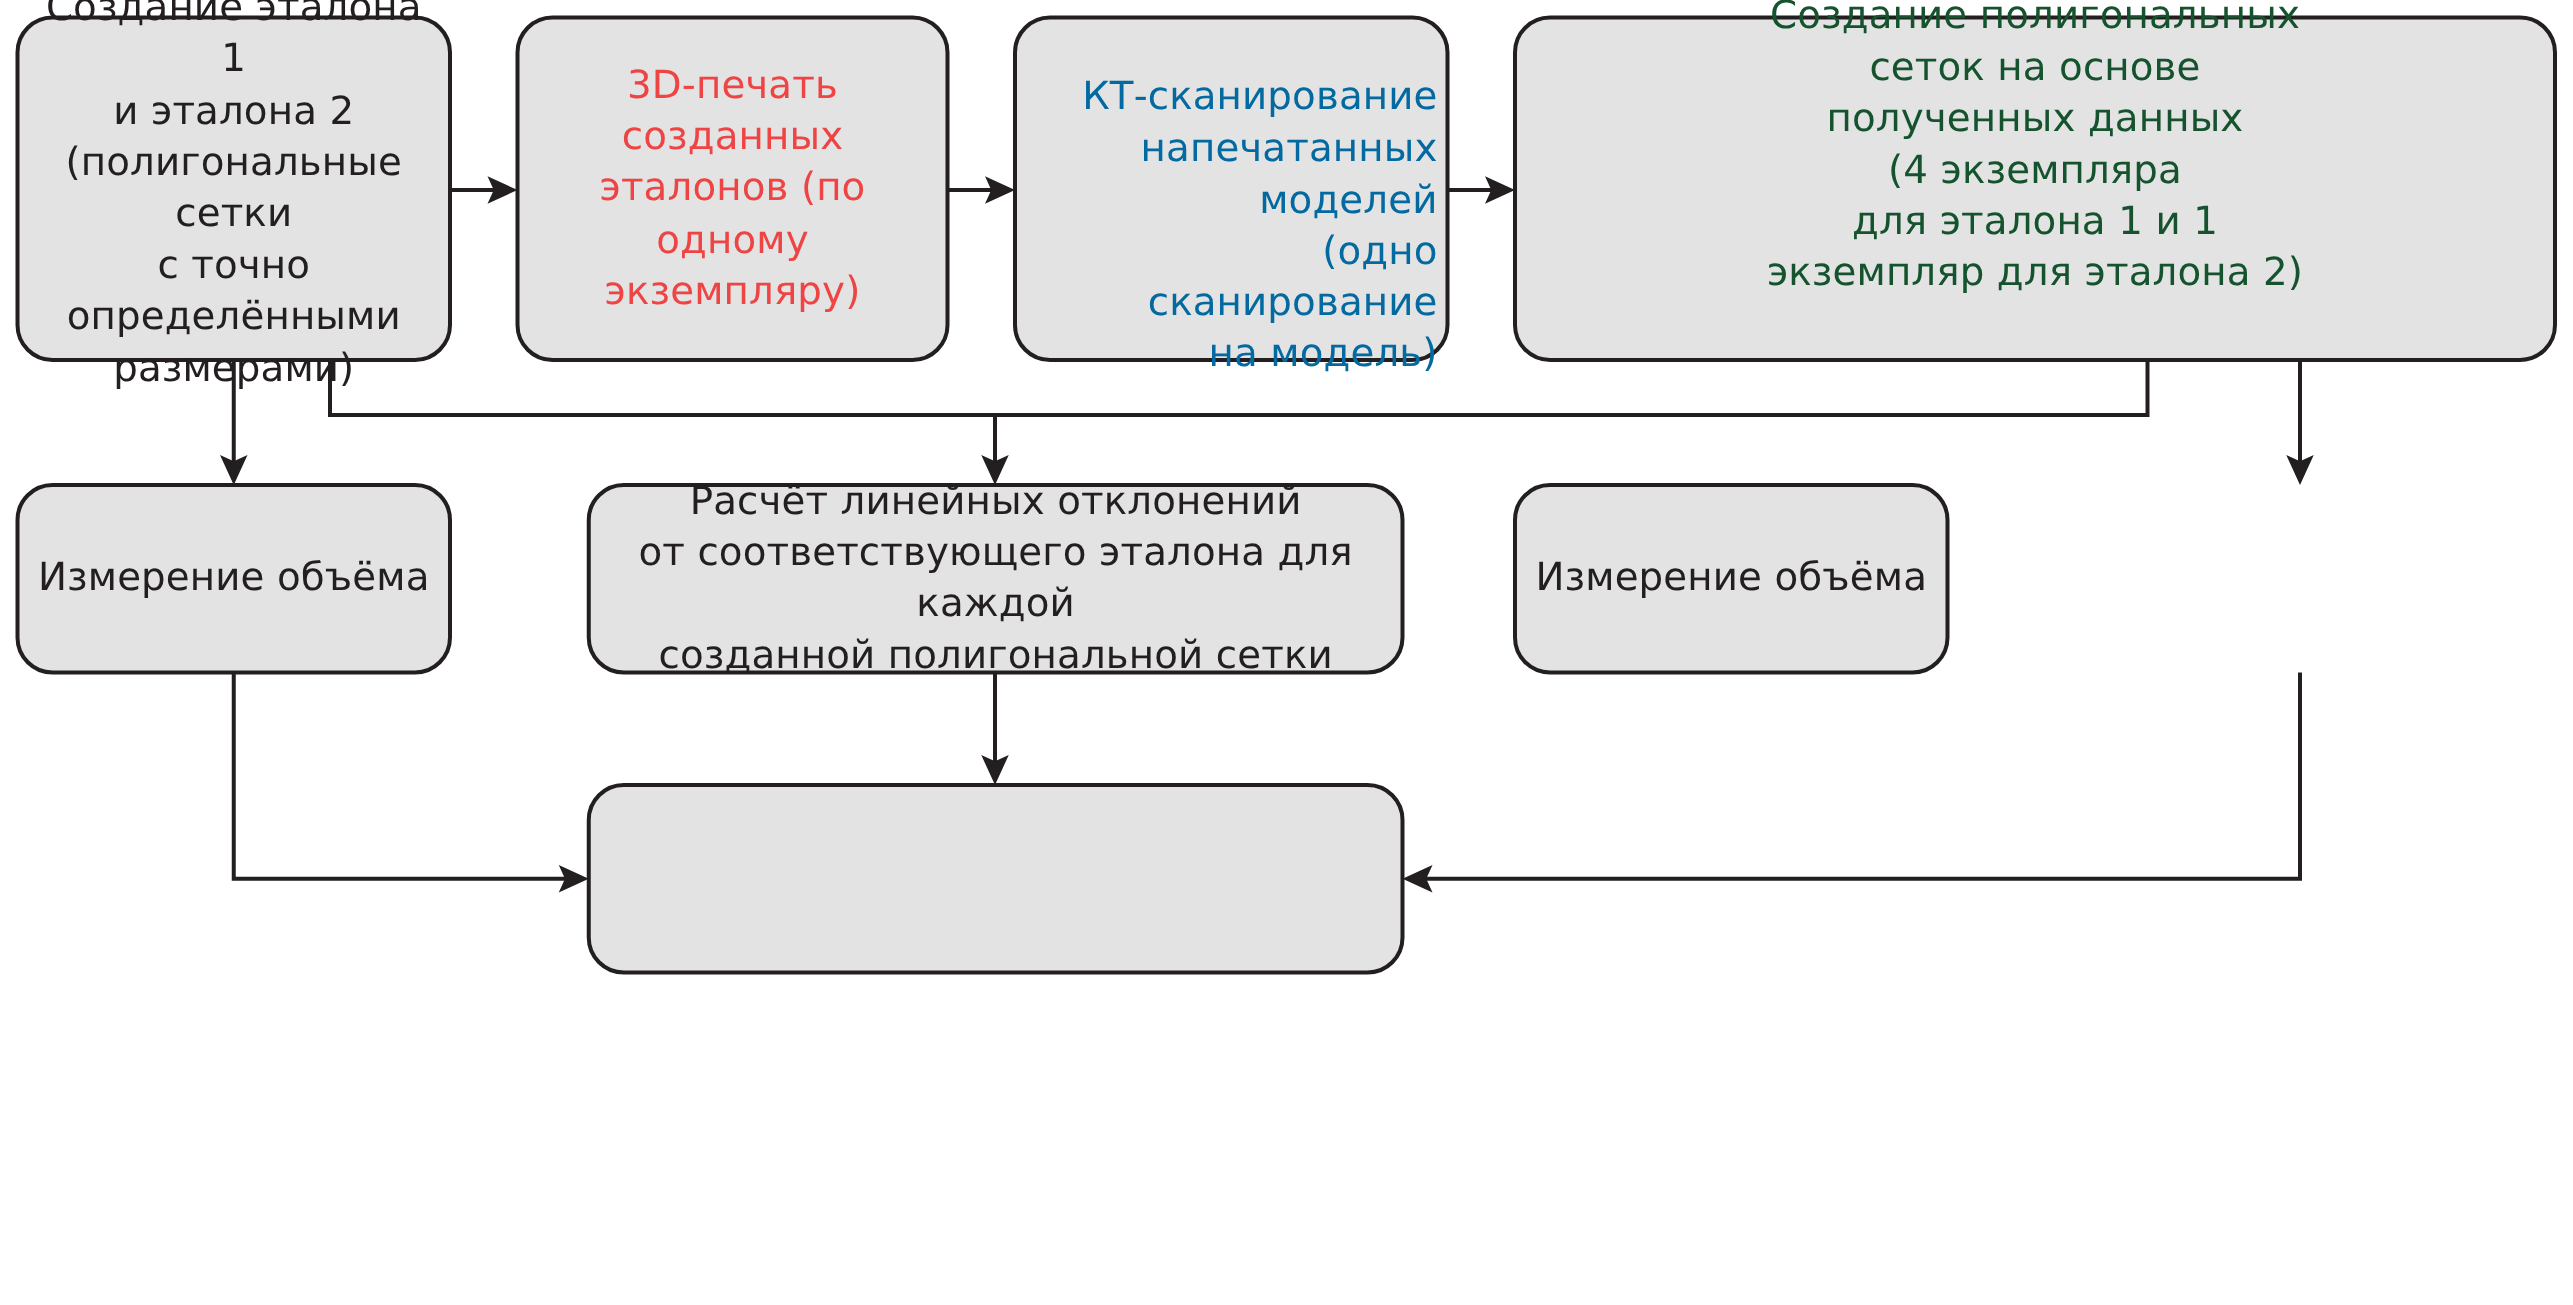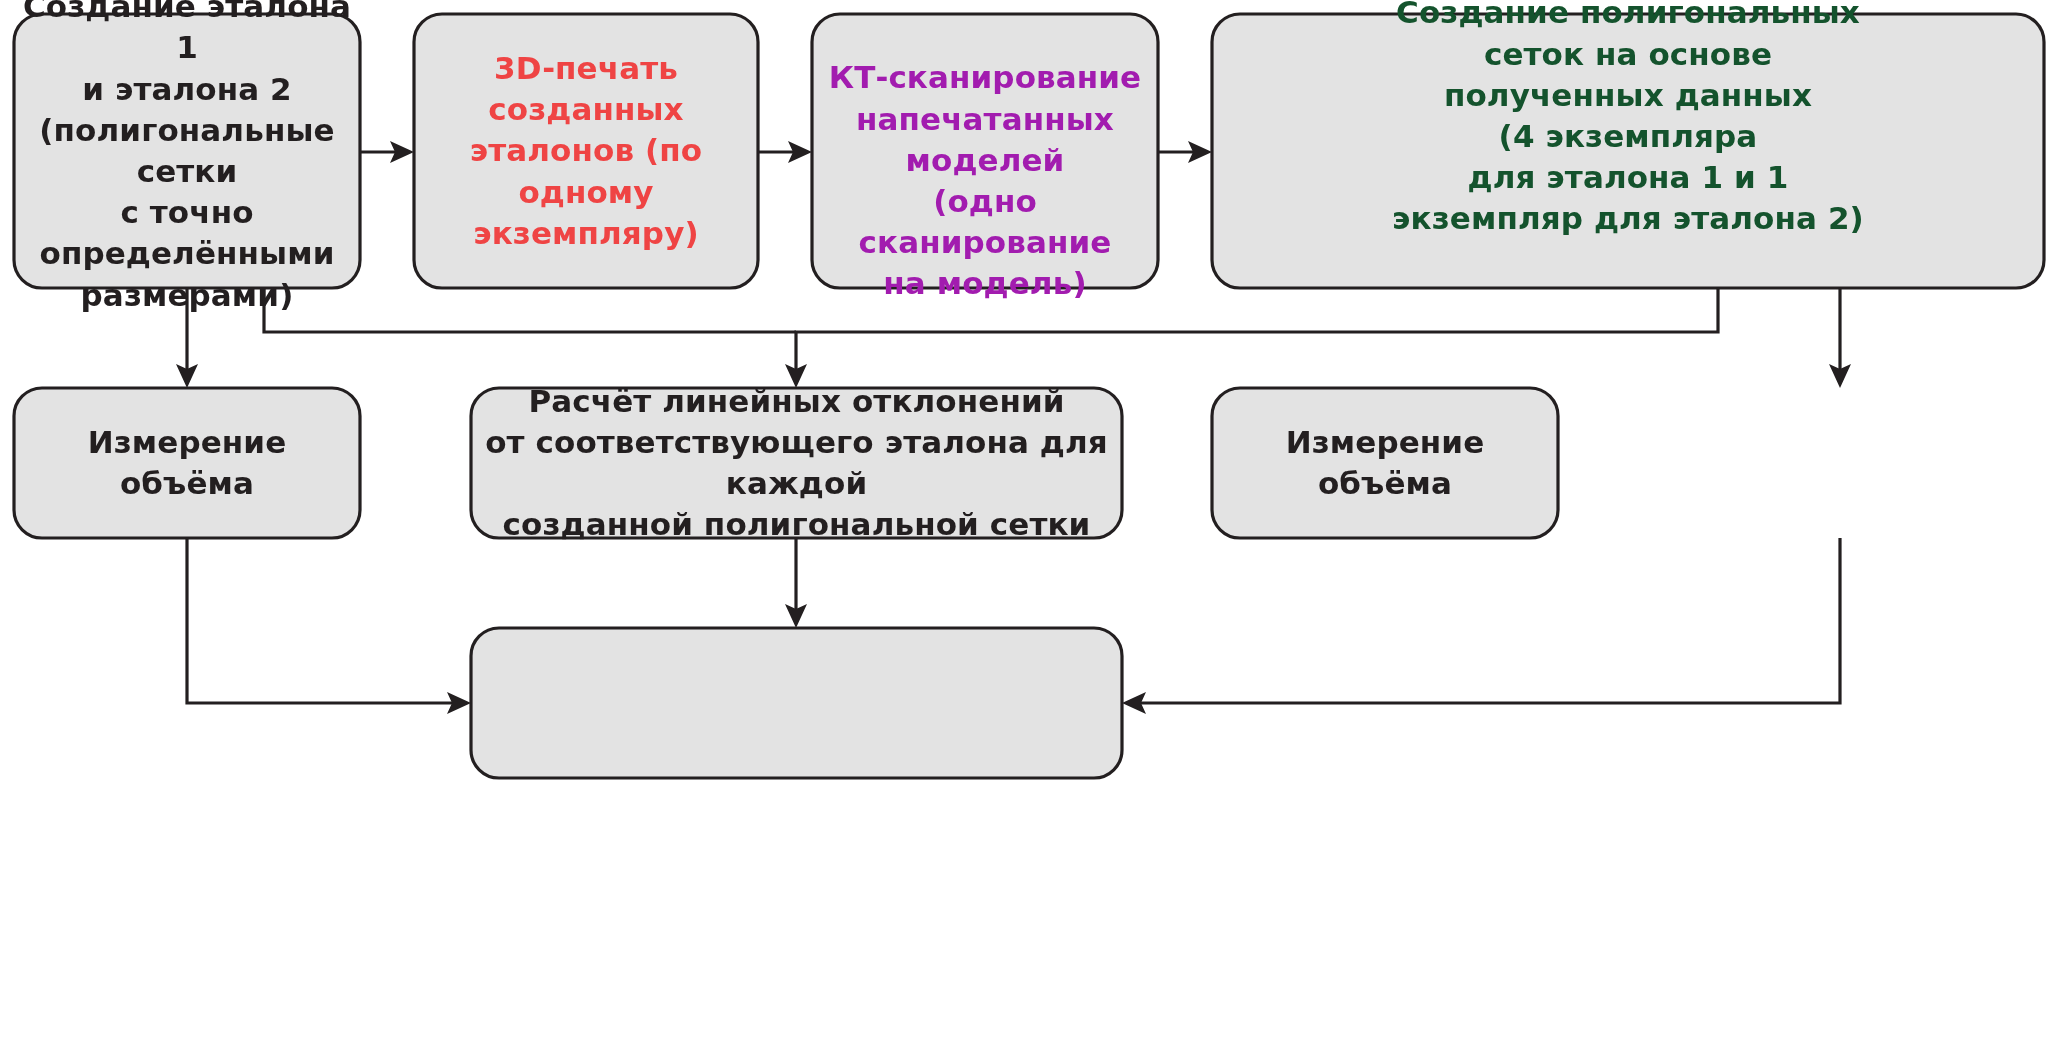--- a/index.html
+++ b/index.html
@@ -10,21 +10,20 @@
   body {
     width: 2058px;
     height: 1044px;
     font-family: "DejaVu Sans", "Liberation Sans", sans-serif;
     overflow: hidden;
   }
   #diagram-root {
     position: relative;
     width: 2058px;
     height: 1044px;
-    font-weight: bold;
   }
   svg#flow-svg {
     position: absolute;
     top: 0;
     left: 0;
     width: 2058px;
     height: 1044px;
   }
   .node-box {
     fill: #e3e3e3;
@@ -126,21 +125,21 @@
   <div class="node-text" style="left: 22px; top: 14px; width: 330px; height: 274px; color: rgb(35, 31, 32);">Создание эталона 1
 и эталона 2
 (полигональные сетки
 с точно определёнными
 размерами)</div>
 
   <div class="node-text" style="left: 422px; top: 14px; width: 328px; height: 274px; color: #ef4444;">3D-печать созданных
 эталонов (по одному
 экземпляру)</div>
 
-  <div class="node-text" style="left: 820px; top: 14px; width: 330px; height: 334px; color: #a21caf;">КТ-сканирование
+  <div class="node-text" style="left: 820px; top: 14px; width: 330px; height: 334px; color: #0369a1; text-align: right;">КТ-сканирование
 напечатанных моделей
 (одно сканирование
 на модель)</div>
 
   <div class="node-text" style="left: 1220px; top: 14px; width: 816px; height: 204px; color: #14532d;">Создание полигональных
 сеток на основе
 полученных данных
 (4 экземпляра
 для эталона 1 и 1
 экземпляр для эталона 2)</div>

